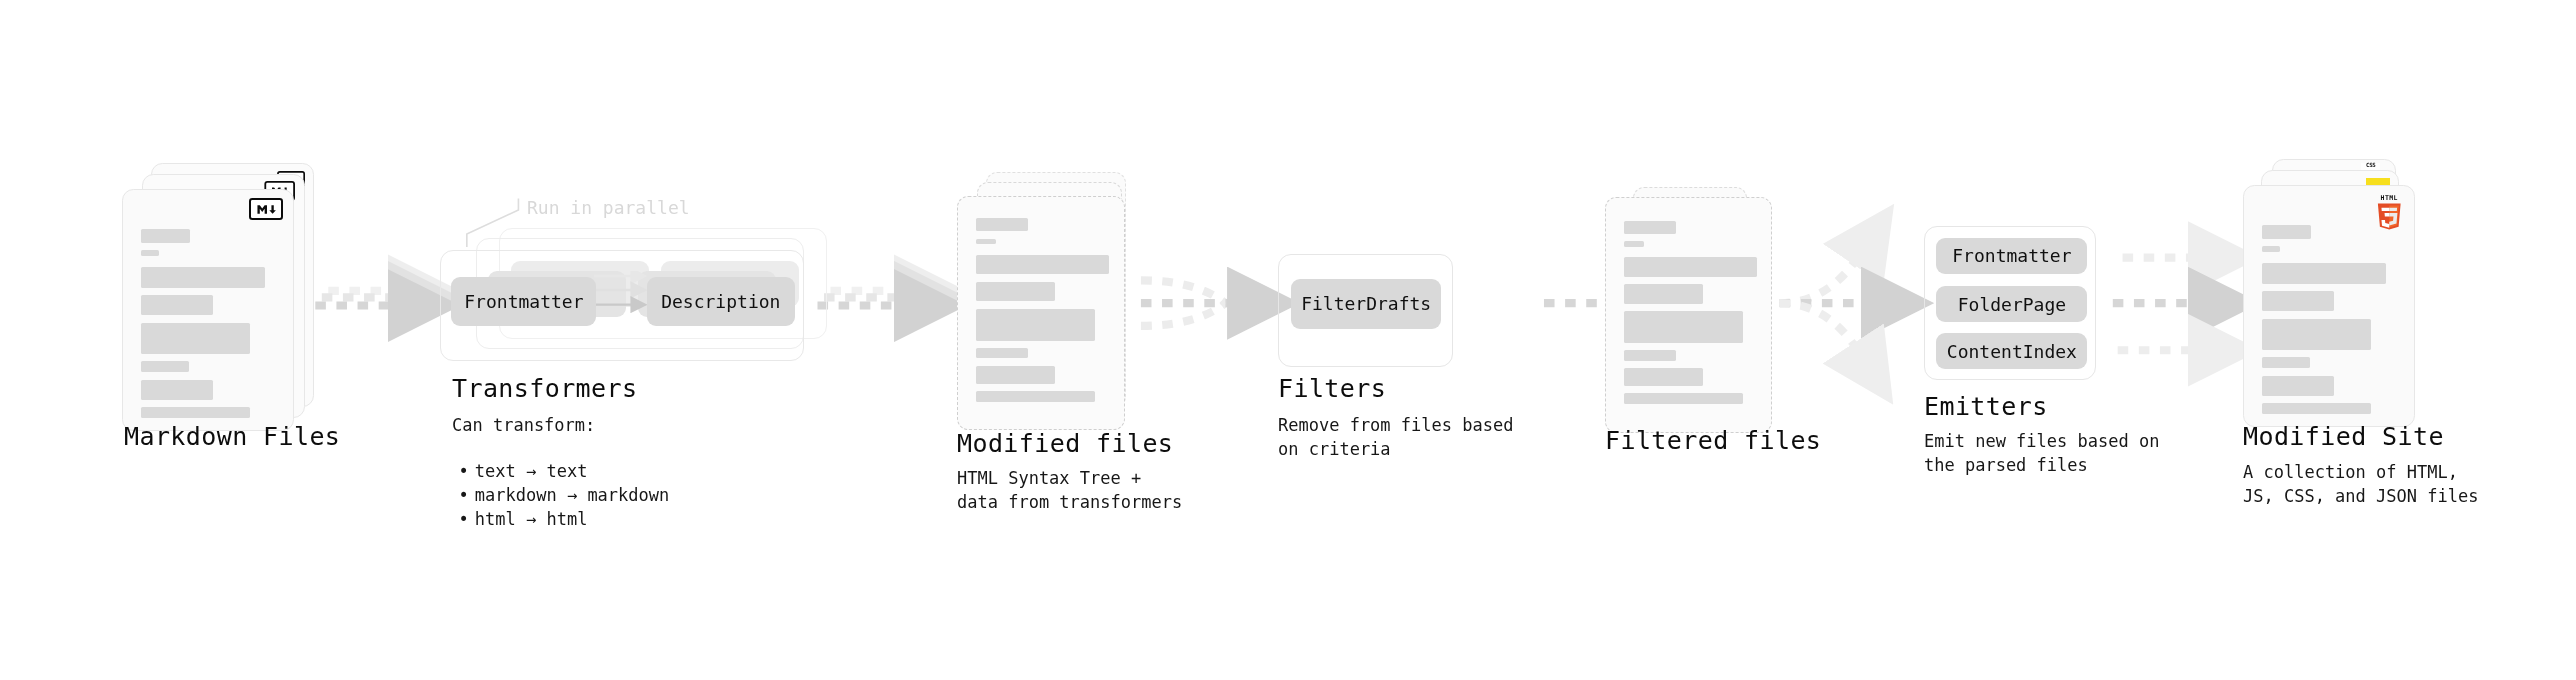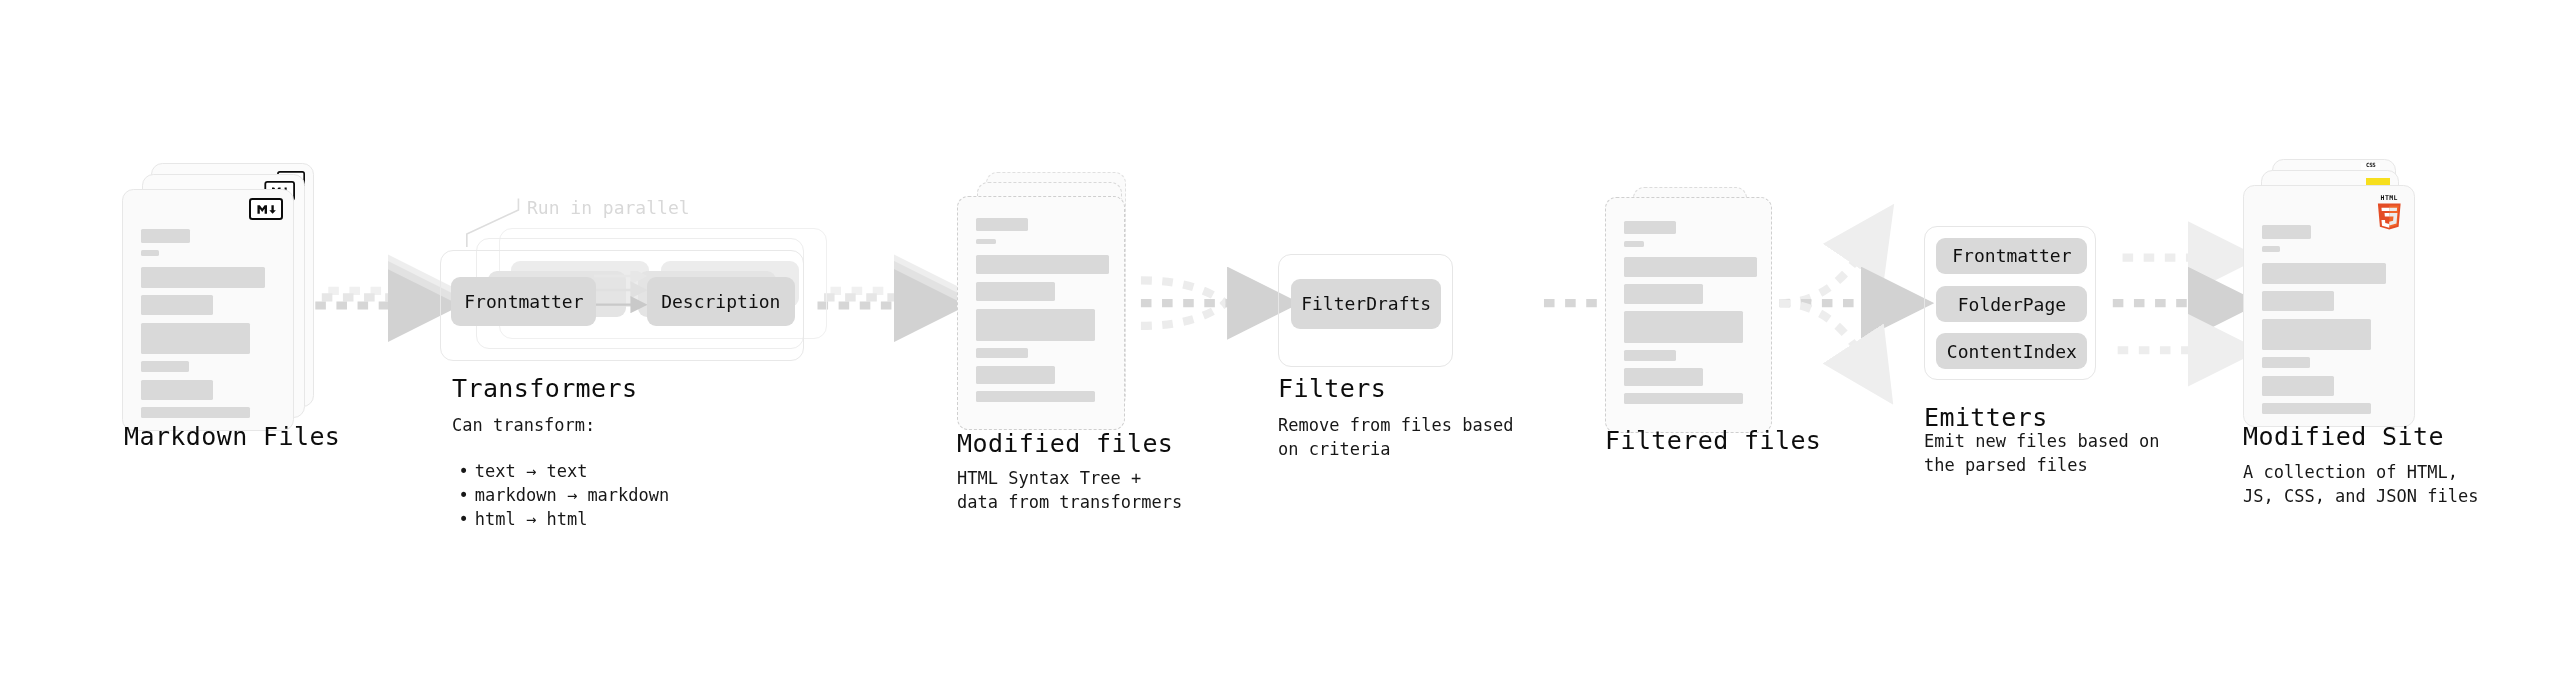--- a/index.html
+++ b/index.html
@@ -342,21 +342,21 @@
   <div class="node stage-title" style="left:1605px; top:427px;">Filtered files</div>
 
   <div class="node" style="left:1924px; top:226px; width:187px; height:163px;">
     <div class="groupbox" style="left:0; top:0; width:172px; height:154px;">
       <div class="chip" style="left:11.4px; top:10.6px; width:151px; height:36px;">Frontmatter</div>
       <div class="chip" style="left:11.4px; top:59px; width:151px; height:36px;border-radius:9px;">FolderPage</div>
       <div class="chip" style="left:11.4px; top:106px; width:151px; height:36px;">ContentIndex</div>
     </div>
   </div>
 
-  <div class="node stage-title" style="left:1924px; top:404px;text-align:right;">Emitters</div>
+  <div class="node stage-title" style="left:1924px; top:393px;text-align:right;">Emitters</div>
   <div class="node stage-desc" style="left:1924px; top:429px;">Emit new files based on
 the parsed files</div>
 
   <div class="node" style="left:2243px; top:159px; width:211px; height:276px;">
 
     <div class="filecard" style="left:29px; top:0px; width:124px; height:244px;">
       <div class="badge css-badge" style="right:14.6px; top:3.3px;">CSS</div>
     </div>
 
     <div class="filecard" style="left:18px; top:11.4px; width:138px; height:244px;">

